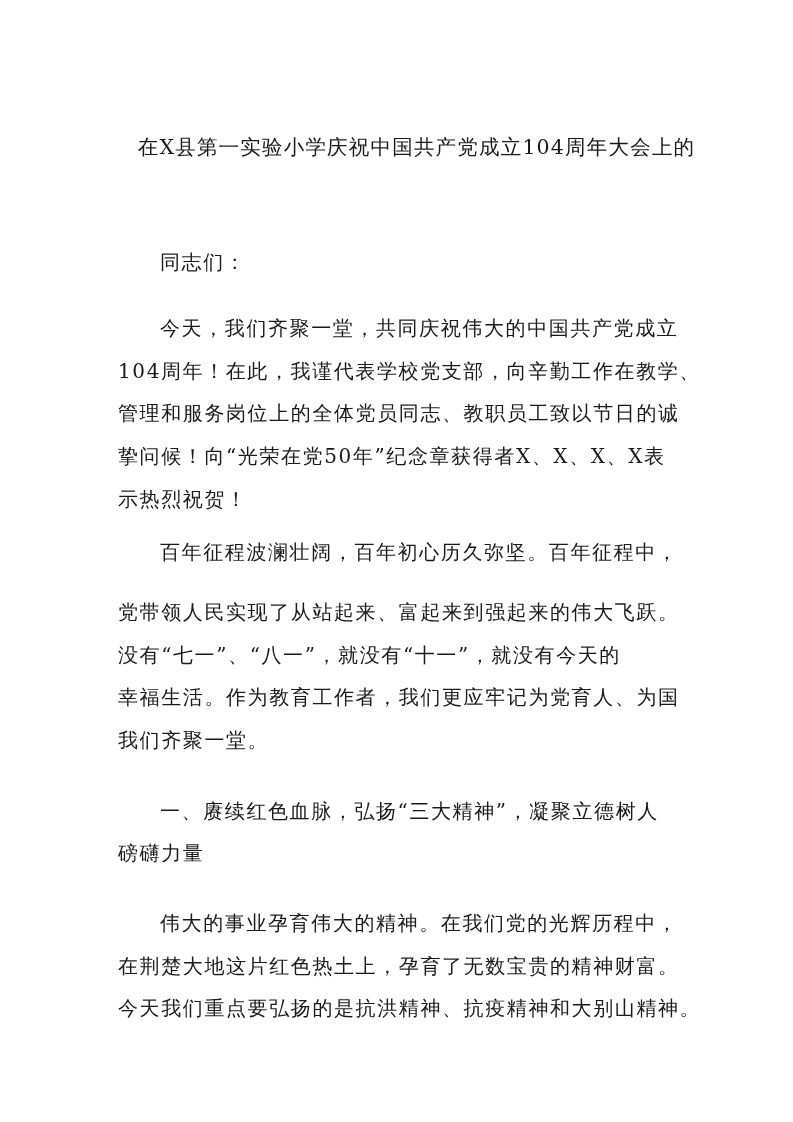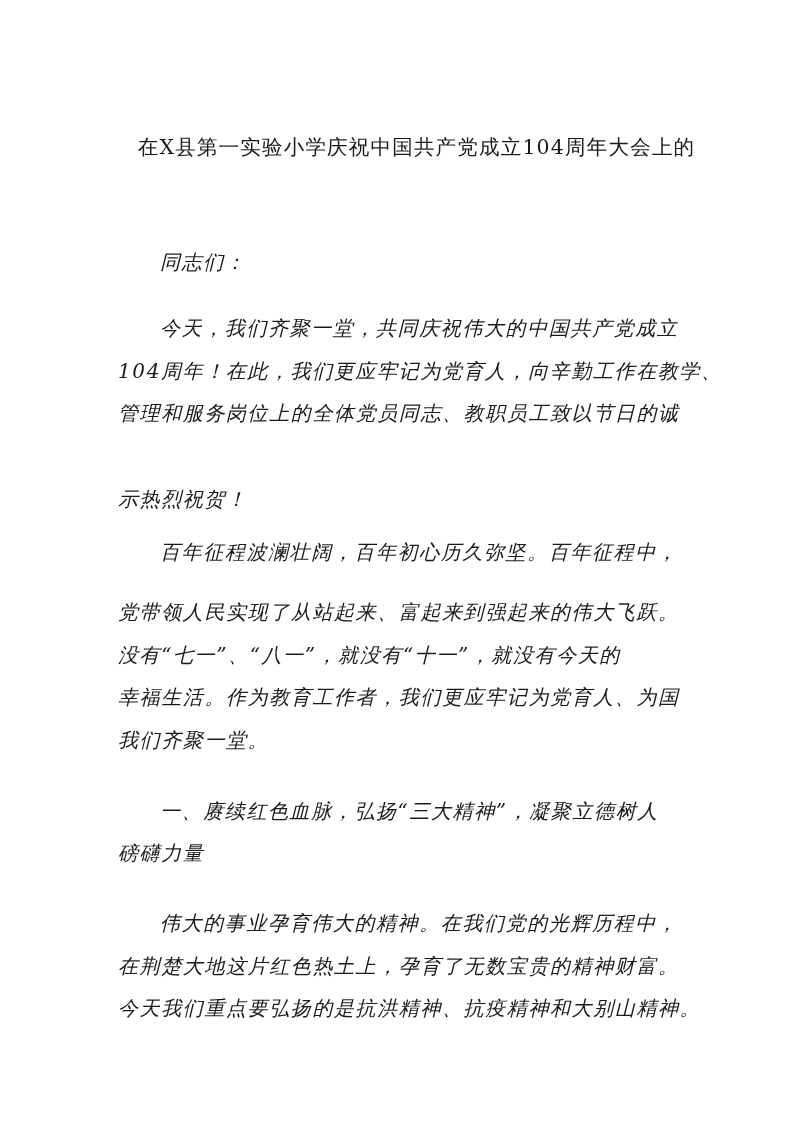--- a/index.html
+++ b/index.html
@@ -1,35 +1,36 @@
 <!DOCTYPE html>
 <html><head>
 <meta charset="utf-8">
 <style>
   html, body { margin: 0; padding: 0; background: #ffffff; }
   body { width: 793px; height: 1122px; position: relative; overflow: hidden;
          font-family: "DejaVu Serif", "Liberation Serif", serif; color: #1a1a1a; }
   .page { position: absolute; left: 0; top: 0; width: 793px; height: 1122px; background: #fff; }
-  .line { position: absolute; left: 118px; white-space: nowrap; font-size: 20px; letter-spacing: 1.6px; line-height: 24px; font-style: italic; }
+  .line { position: absolute; left: 118px; white-space: nowrap; font-size: 20px; letter-spacing: 1.6px; line-height: 24px; }
   .title { position: absolute; left: 0; width: 793px; text-align: center; white-space: nowrap;
            font-size: 20.5px; letter-spacing: 1.2px; line-height: 24px; padding-left: 20px; }
   .indent { left: 160px; }
 </style>
 </head>
 <body>
 
 <div class="page">
 
   <div class="title" style="top:135px">在X县第一实验小学庆祝中国共产党成立104周年大会上的</div>
 
   <div class="line indent" style="top:250px">同志们：</div>
 
   <div class="line indent" style="top:316px">今天，我们齐聚一堂，共同庆祝伟大的中国共产党成立</div>
-  <div class="line" style="top:359px">104周年！在此，我们更应牢记为党育人，向辛勤工作在教学、</div>
+  <div class="line" style="top:359px">104周年！在此，我谨代表学校党支部，向辛勤工作在教学、</div>
   <div class="line" style="top:401px">管理和服务岗位上的全体党员同志、教职员工致以节日的诚</div>
+  <div class="line" style="top:444px">挚问候！向“光荣在党50年”纪念章获得者X、X、X、X表</div>
   <div class="line" style="top:487px">示热烈祝贺！</div>
 
   <div class="line indent" style="top:540px">百年征程波澜壮阔，百年初心历久弥坚。百年征程中，</div>
   <div class="line" style="top:643px">没有“七一”、“八一”，就没有“十一”，就没有今天的</div>
   <div class="line" style="top:600px">党带领人民实现了从站起来、富起来到强起来的伟大飞跃。</div>
   <div class="line" style="top:685px">幸福生活。作为教育工作者，我们更应牢记为党育人、为国</div>
   <div class="line" style="top:728px">我们齐聚一堂。</div>
 
   <div class="line indent" style="top:799px">一、赓续红色血脉，弘扬“三大精神”，凝聚立德树人</div>
   <div class="line" style="top:841px">磅礴力量</div>

